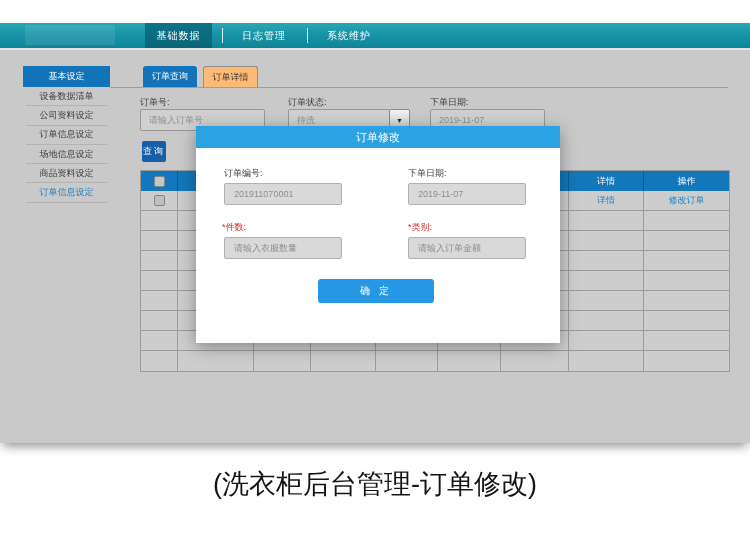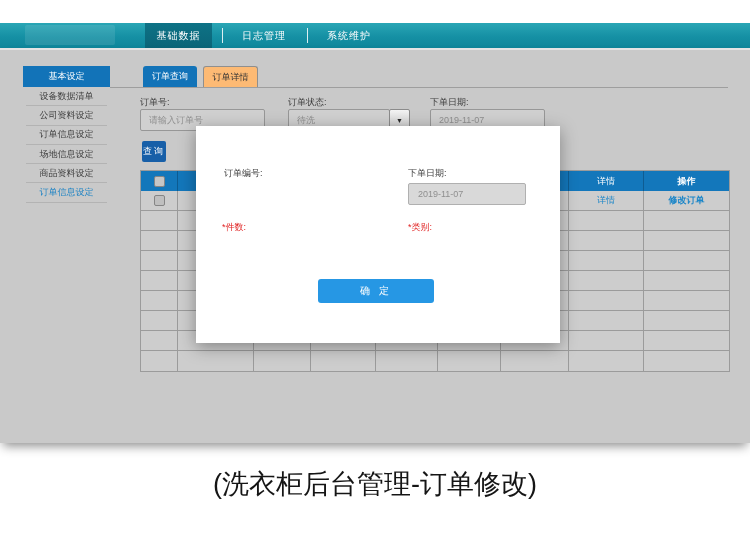--- a/index.html
+++ b/index.html
@@ -53,21 +53,21 @@
   
   #order-table { left:140px; top:170px; width:590px; border:1px solid #9b9b9b; background:#cdcdcd; }
   .t-row { display:flex; height:20px; border-bottom:1px solid #9b9b9b; }
   .t-row:last-child { border-bottom:none; }
   .t-row.t-header { background:#1377bb; border-bottom:none; }
   .t-cell { height:100%; display:flex; align-items:center; justify-content:center;
     border-right:1px solid #9b9b9b; font-size:9px; }
   .t-header .t-cell { border-right:1px solid rgba(0,0,0,0.22); color:#fff; }
   .t-cell:last-child { border-right:none; }
   .c1{width:37px;} .c2{width:76px;} .c3{width:57px;} .c4{width:65px;} .c5{width:62px;}
-  .c6{width:63px;} .c7{width:68px;} .c8{width:75px;} .c9{width:85px;font-weight:bold;}
+  .c6{width:63px;} .c7{width:68px;} .c8{width:75px;} .c9{width:85px;}
   .checkbox { width:11px; height:11px; background:#bfbfbf; border:1px solid #858585; border-radius:2px; cursor:pointer; }
   .t-link { color:#1c86c8; cursor:pointer; }
 
   
   #modal { left:196px; top:126px; width:364px; height:217px; background:#fff;
     box-shadow:0 4px 16px rgba(0,0,0,0.35); z-index:10; }
   #modal-header { height:22px; background:#2ba2e2; color:#fff; font-size:11px;
     display:flex; align-items:center; justify-content:center; }
   .m-label { position:absolute; font-size:9px; color:#3c3c3c; }
   .m-label.req { color:#e02121; }
@@ -251,21 +251,27 @@
         <div class="t-cell c5"></div>
         <div class="t-cell c6"></div>
         <div class="t-cell c7"></div>
         <div class="t-cell c8"></div>
         <div class="t-cell c9"></div>
       </div>
     </div>
 </div>
 
 <div class="abs" id="modal">
+  <div id="modal-header">
+    <span>订单修改</span>
+  </div>
   <div class="m-label" id="m-label-orderno">订单编号:</div>
+  <input class="m-input" id="m-input-orderno" type="text" value="201911070001" style="">
   <div class="m-label" id="m-label-date">下单日期:</div>
   <input class="m-input" id="m-input-date" type="text" value="2019-11-07" style="">
   <div class="m-label req" id="m-label-count">*件数:</div>
+  <input class="m-input" id="m-input-count" type="text" placeholder="请输入衣服数量" style="">
   <div class="m-label req" id="m-label-category">*类别:</div>
+  <input class="m-input" id="m-input-category" type="text" placeholder="请输入订单金额" style="">
   <button id="m-confirm-btn">确 定</button>
 </div>
 
 <div class="abs" id="caption">(洗衣柜后台管理-订单修改)</div>
 
 </body></html>

